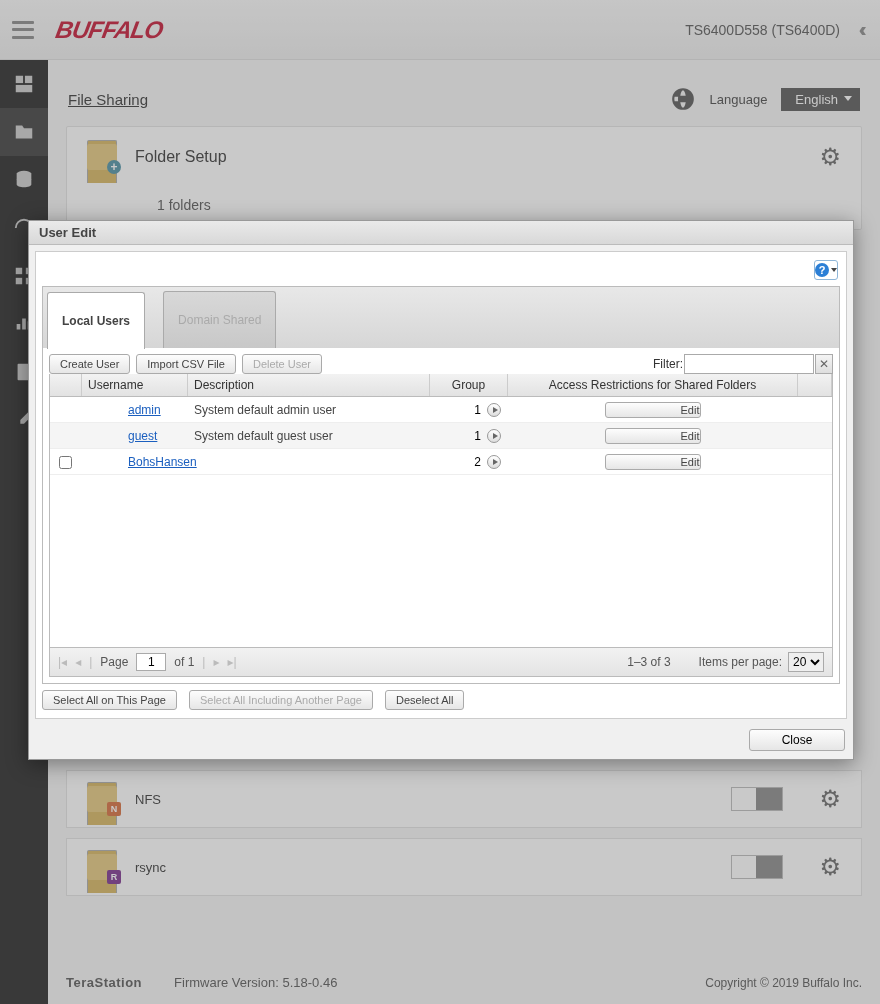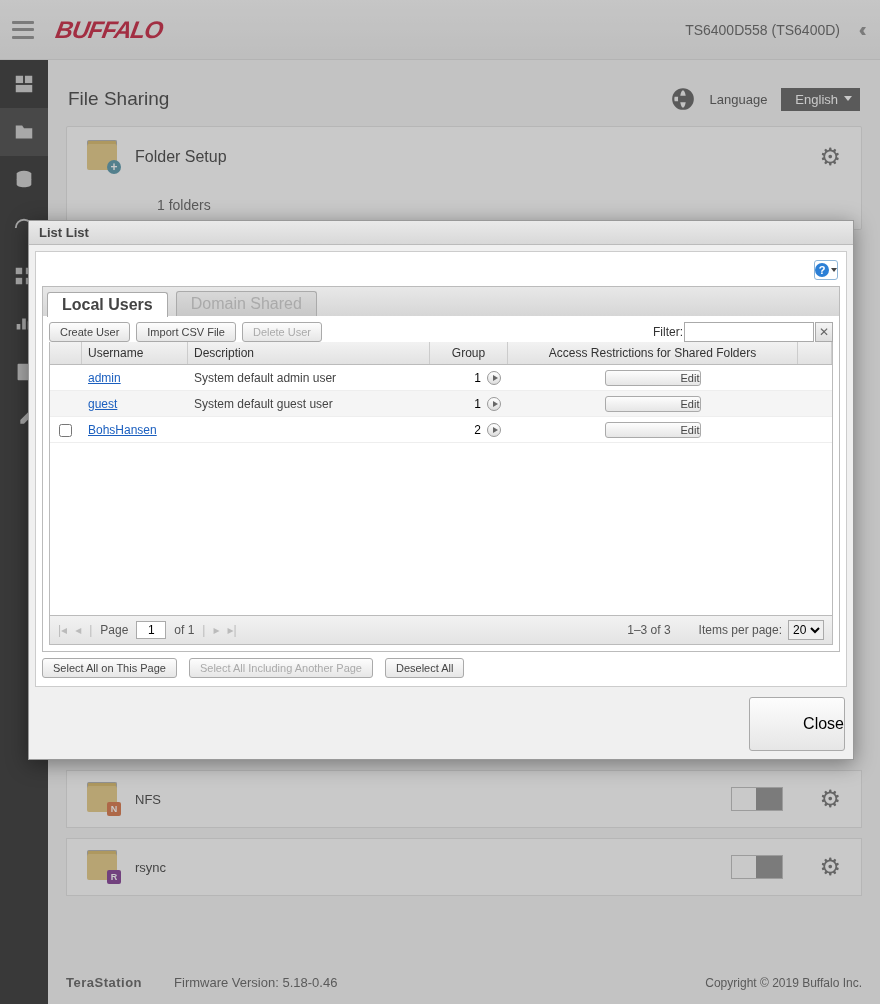--- a/index.html
+++ b/index.html
@@ -16,21 +16,21 @@
 
 
 .sidebar { position: absolute; left: 0; top: 60px; width: 48px; bottom: 0; background: #222; display: flex; flex-direction: column; }
 .sidebar-item { width: 48px; height: 48px; display: flex; align-items: center; justify-content: center; color: #bbb; cursor: pointer; }
 .sidebar-item.active { background: #3a3a3a; }
 .sidebar-item svg { width: 22px; height: 22px; fill: #ccc; }
 
 
 .main { position: absolute; left: 48px; top: 60px; right: 0; bottom: 0; padding: 18px 18px 0 18px; }
 .page-head { display: flex; align-items: center; padding: 8px 2px 14px 2px; }
-.page-title { font-size: 19px; color: #333; }
+.page-title { font-size: 15px; color: #333; text-decoration: underline; }
 .lang-wrap { margin-left: auto; display: flex; align-items: center; gap: 14px; color: #444; }
 .lang-icon { width: 26px; height: 26px; }
 .lang-select { background: #555; color: #fff; padding: 4px 22px 4px 14px; font-size: 13px; position: relative; }
 .lang-select .caret { position: absolute; right: 8px; top: 8px; width:0; height:0; border-left:4px solid transparent; border-right:4px solid transparent; border-top:5px solid #fff;}
 
 .card { background: #fff; border: 1px solid #e2e2e2; border-radius: 2px; padding: 16px 20px; margin-bottom: 10px; }
 .card-head { display: flex; align-items: center; gap: 18px; }
 .folder-icon { width: 30px; height: 26px; position: relative; }
 .folder-icon .base { position:absolute; inset:0; background:#e4c67b; border-radius:2px;}
 .folder-icon .tab {position:absolute; top:-4px; left:0; width:14px; height:6px; background:#d6b45c; border-radius:2px 2px 0 0;}
@@ -53,21 +53,21 @@
 .overlay { position: absolute; inset:0; background: rgba(100,100,100,0.35); }
 .modal { position: absolute; left: 28px; top: 220px; width: 826px; background: #f0f0f0; border: 1px solid #999; box-shadow: 0 4px 20px rgba(0,0,0,0.4); }
 .modal-title { background: linear-gradient(#eaeaea,#d8d8d8); padding: 4px 10px; font-size: 13px; font-weight: bold; color: #444; border-bottom: 1px solid #bbb;}
 .modal-body { background: #fff; margin: 6px; border: 1px solid #ccc; padding: 6px; }
 .help-row { display:flex; justify-content:flex-end; padding: 2px 2px 6px;}
 .help-btn { width:24px; height:20px; background:#fff; border:1px solid #8fb6d8; border-radius:3px; display:flex; align-items:center; justify-content:center; gap:2px; cursor:pointer;}
 .help-btn .q{width:14px;height:14px;background:#2b7fd6;border-radius:50%;color:#fff;font-size:11px;font-weight:bold;text-align:center;line-height:14px;}
 .help-btn .c{width:0;height:0;border-left:3px solid transparent;border-right:3px solid transparent;border-top:4px solid #444;}
 
 .tabs-row { background: linear-gradient(#e8e8e8,#d6d6d6); border:1px solid #bbb; border-bottom:none; padding: 4px 4px 0 4px; display:flex; gap:0;}
-.tab { padding: 3px 14px; font-size: 16px; border:1px solid #aaa; border-bottom:none; background:linear-gradient(#f8f8f8,#e8e8e8); border-radius:3px 3px 0 0; margin-right:8px; cursor:pointer;}
+.tab { padding: 21px 14px; font-size: 12px; border:1px solid #aaa; border-bottom:none; background:linear-gradient(#f8f8f8,#e8e8e8); border-radius:3px 3px 0 0; margin-right:18px; cursor:pointer;}
 .tab.active { background:#fff; color:#444; font-weight:bold; position:relative; top:1px;}
 .tab.inactive { color:#aaa; background:linear-gradient(#d8d8d8,#c8c8c8);}
 
 .toolbar-area { background:#fff; border:1px solid #bbb; border-top:none; padding:6px;}
 .toolbar { display:flex; align-items:center; gap:6px; }
 .btn { background: linear-gradient(#fdfdfd,#e6e6e6); border:1px solid #aaa; border-radius:3px; padding:3px 10px; font-size:11px; color:#444; cursor:pointer;}
 .btn.disabled { color:#aaa; cursor:default;}
 .filter-wrap { margin-left:auto; display:flex; align-items:center; gap:1px; font-size:12px; color:#333;}
 .filter-input { width:130px; height:20px; border:1px solid #aaa; padding:1px 4px; font-size:12px;}
 .filter-clear { width:18px; height:20px; border:1px solid #aaa; background:linear-gradient(#f4f4f4,#dedede); text-align:center; line-height:18px; color:#666; cursor:pointer; font-size:12px;}
@@ -80,40 +80,40 @@
 .col-desc{width:242px;}
 .col-group{width:78px;text-align:center;}
 .col-access{width:290px;text-align:center;}
 .col-last{flex:1;}
 .grid-body { height: 250px; background:#fff; overflow:auto;}
 .grow { display:flex; align-items:center; border-bottom:1px solid #eee; height:26px; font-size:12px;}
 .grow:nth-child(even){background:#f5f5f5;}
 .gc { padding: 0 6px; border-right: 1px solid transparent; }
 .gc.col-check{text-align:center;}
 .gc.col-check input{vertical-align:middle;}
-.gc.col-user a { color:#1b5fbf; text-decoration:underline; cursor:pointer;}
+.gc.col-user a { color:#1b5fbf; text-decoration:underline; cursor:pointer;margin-left:40px;}
 .gc.col-desc{color:#444;}
 .gc.col-group{text-align:right; display:flex; align-items:center; justify-content:flex-end; gap:6px;}
 .gc.col-group .play{width:14px;height:14px;border:1px solid #999;border-radius:50%;display:inline-flex;align-items:center;justify-content:center;background:linear-gradient(#fff,#ddd);cursor:pointer;}
 .gc.col-group .play::before{content:"";width:0;height:0;border-left:5px solid #666;border-top:3px solid transparent;border-bottom:3px solid transparent;margin-left:2px;}
 .gc.col-access{text-align:center;}
 .edit-btn{display:inline-block; width:96px; padding:1px 0; font-size:11px; border:1px solid #aaa; border-radius:3px; background:linear-gradient(#fdfdfd,#e6e6e6); color:#444; cursor:pointer;text-align:right;}
 
 .pager { display:flex; align-items:center; gap:8px; background:linear-gradient(#f2f2f2,#e4e4e4); border:1px solid #bbb; border-top:none; padding:4px 8px; font-size:12px; color:#555;}
 .pager .nav{color:#bbb; cursor:default; font-size:12px;}
 .pager .sep{color:#bbb;}
 .pager input.page{width:30px;height:18px;border:1px solid #aaa;text-align:center;font-size:12px;}
 .pager .info{margin-left:auto;}
 .pager .ipp-wrap{display:flex;align-items:center;gap:6px;margin-left:20px;}
 .pager select{height:20px;border:1px solid #aaa;font-size:12px;}
 
 .sel-row{display:flex;gap:12px;padding:6px 0 2px 0;}
 
 .modal-foot { display:flex; justify-content:flex-end; padding:4px 8px 8px;}
-.close-btn { width:96px; padding:17px 0; text-align:right; background:linear-gradient(#fdfdfd,#e6e6e6); border:1px solid #aaa; border-radius:3px; font-size:16px; cursor:pointer;}
+.close-btn { width:96px; padding:3px 0; text-align:center; background:linear-gradient(#fdfdfd,#e6e6e6); border:1px solid #aaa; border-radius:3px; font-size:12px; cursor:pointer;}
 </style>
 </head>
 <body>
 
 <div class="topbar">
   <div class="hamburger">
       <span></span>
       <span></span>
       <span></span>
     </div>
@@ -230,21 +230,21 @@
 
   <div class="footer">
     <span class="brand">TeraStation</span>
     <span>Firmware Version: 5.18-0.46</span>
     <span class="copy">Copyright © 2019 Buffalo Inc.</span>
   </div>
 </div>
 
 <div class="overlay"></div>
 <div class="modal">
-  <div class="modal-title">List List</div>
+  <div class="modal-title">User Edit</div>
   <div class="modal-body">
     <div class="help-row">
         <div class="help-btn">
           <span class="q">?</span>
           <span class="c"></span>
         </div>
       </div>
     <div class="tabs-row">
       <div class="tab active">Local Users</div>
       <div class="tab inactive">Domain Shared</div>

